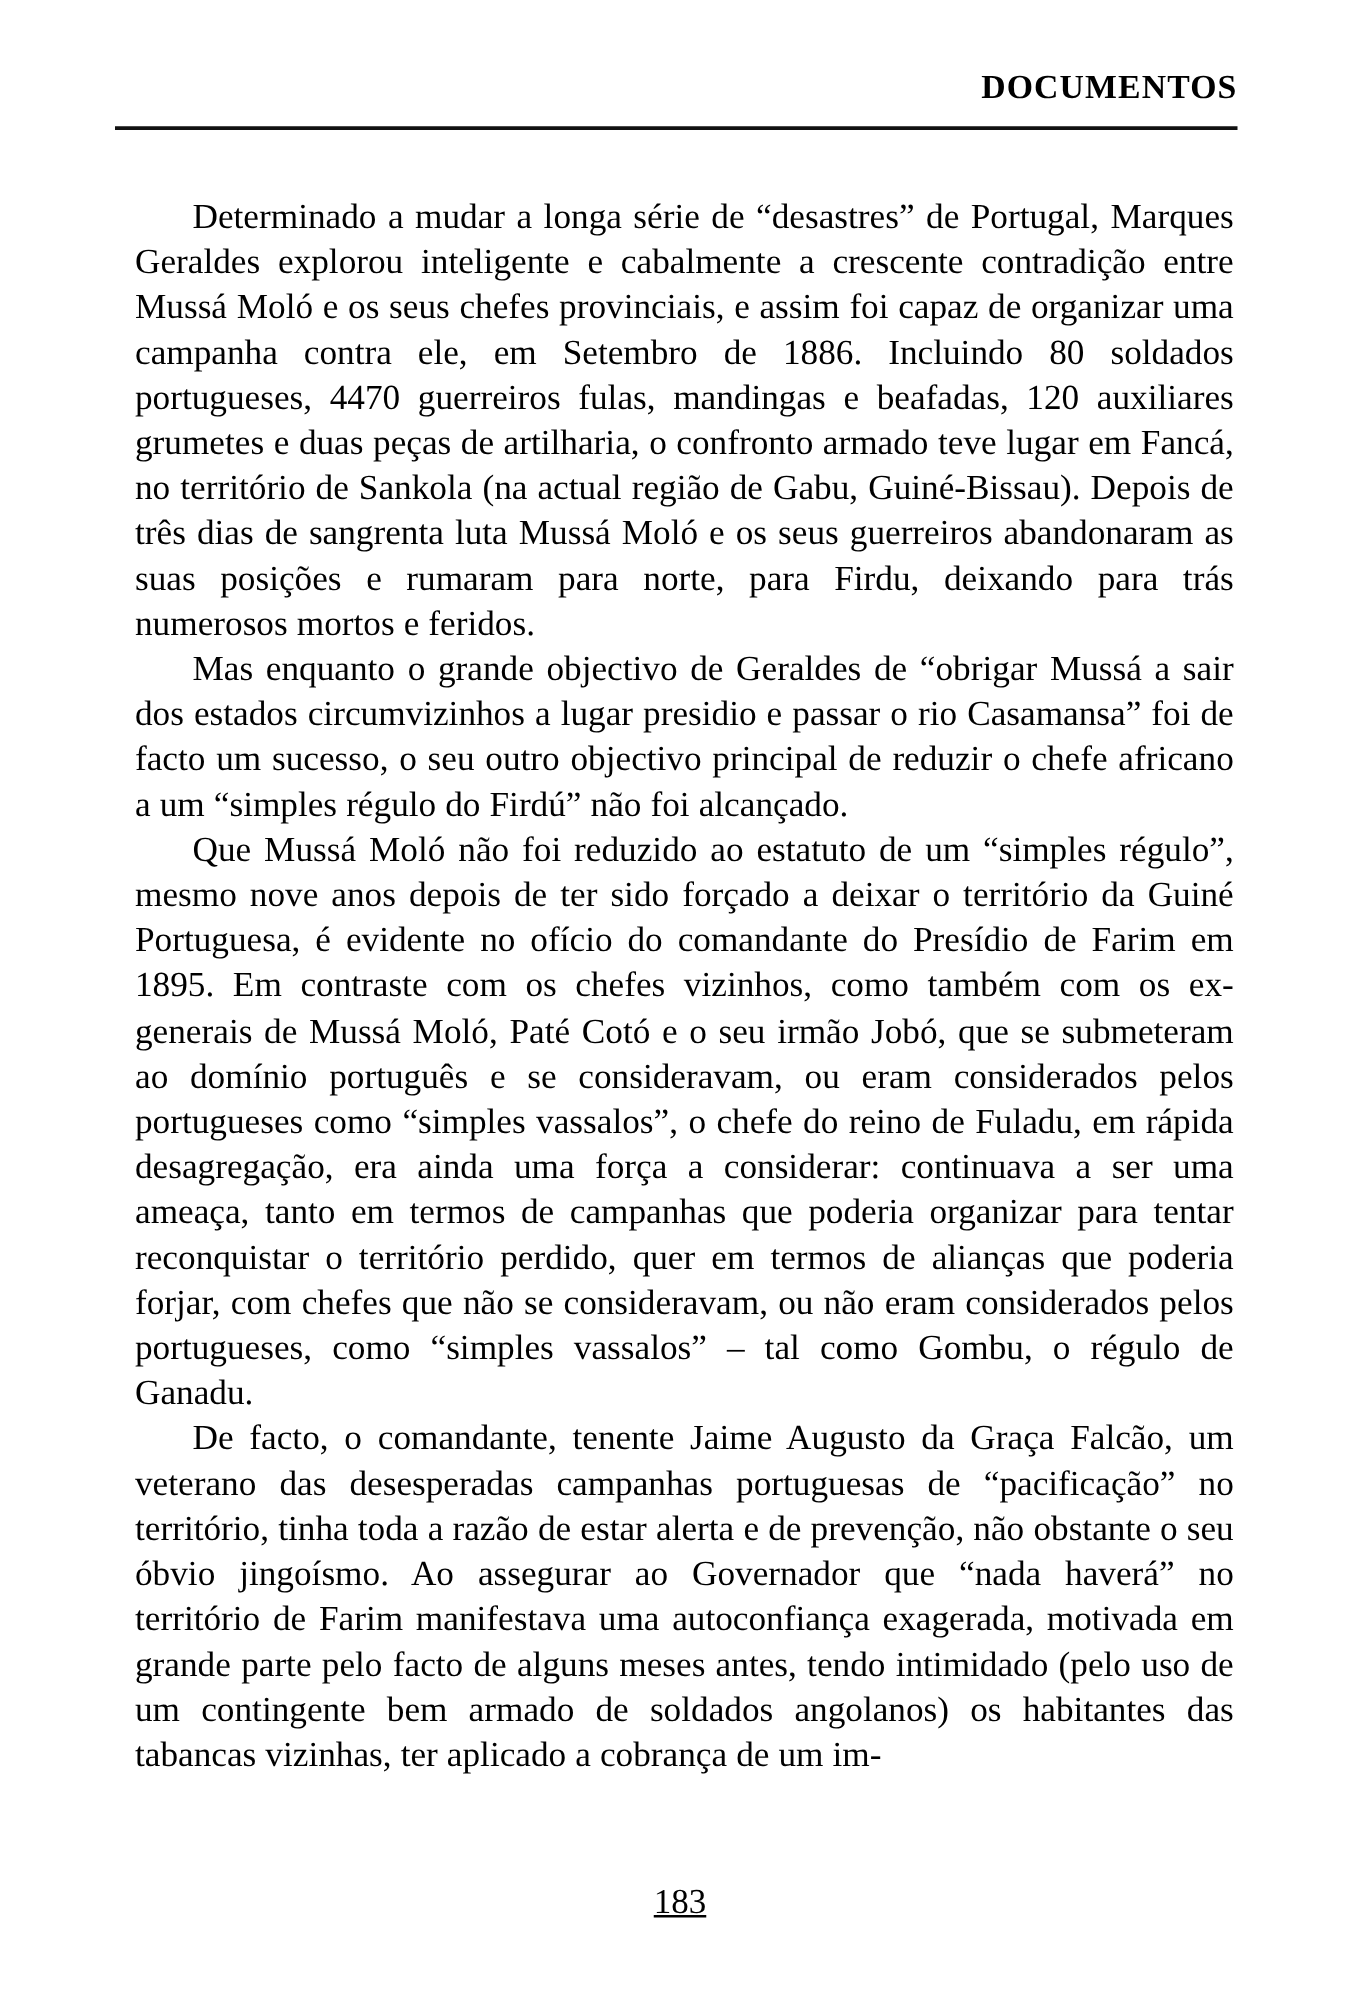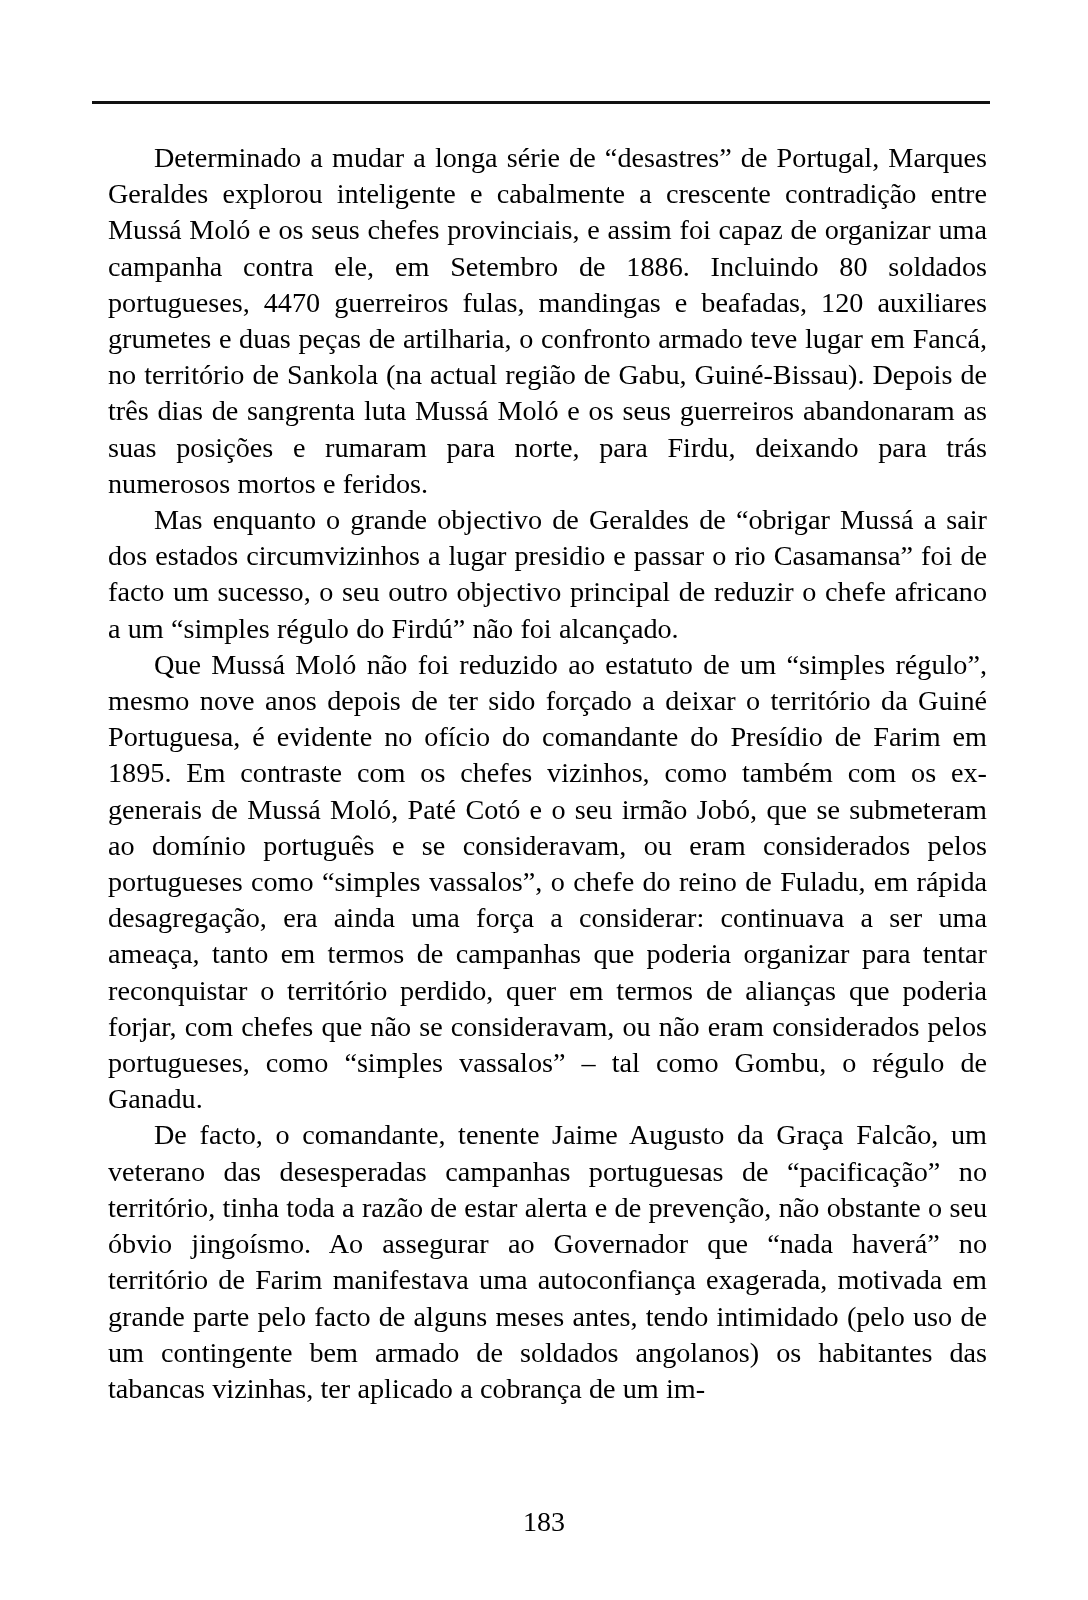--- a/index.html
+++ b/index.html
@@ -36,21 +36,21 @@
     top: 101px;
     left: 92px;
     width: 898px;
     height: 3px;
     background: #111111;
   }
 
   
   .textblock {
     position: absolute;
-    top: 140px;
+    top: 156px;
     left: 108px;
     width: 879px;
   }
 
   .para {
     margin: 0;
     font-size: 28.2px;
     line-height: 36.2px;
     text-align: justify;
     text-indent: 46px;
@@ -60,27 +60,29 @@
 
   
   .folio {
     position: absolute;
     top: 1508px;
     left: 0;
     width: 1088px;
     text-align: center;
     font-size: 28px;
     line-height: 1;
+    text-decoration: underline;
   }
 </style>
 </head>
 <body>
 
 <div class="page">
 
+  <div class="running-head">DOCUMENTOS</div>
 
   <div class="head-rule"></div>
 
   <div class="textblock">
     <p class="para">Determinado a mudar a longa série de “desastres” de Portugal, Marques Geraldes explorou inteligente e cabalmente a crescente contradição entre Mussá Moló e os seus chefes provinciais, e assim foi capaz de organizar uma campanha contra ele, em Setembro de 1886. Incluindo 80 soldados portugueses, 4470 guerreiros fulas, mandingas e beafadas, 120 auxiliares grumetes e duas peças de artilharia, o confronto armado teve lugar em Fancá, no território de Sankola (na actual região de Gabu, Guiné-Bissau). Depois de três dias de sangrenta luta Mussá Moló e os seus guerreiros abandonaram as suas posições e rumaram para norte, para Firdu, deixando para trás numerosos mortos e feridos.</p>
     <p class="para">Mas enquanto o grande objectivo de Geraldes de “obrigar Mussá a sair dos estados circumvizinhos a lugar presidio e passar o rio Casamansa” foi de facto um sucesso, o seu outro objectivo principal de reduzir o chefe africano a um “simples régulo do Firdú” não foi alcançado.</p>
     <p class="para">Que Mussá Moló não foi reduzido ao estatuto de um “simples régulo”, mesmo nove anos depois de ter sido forçado a deixar o território da Guiné Portuguesa, é evidente no ofício do comandante do Presídio de Farim em 1895. Em contraste com os chefes vizinhos, como também com os ex-generais de Mussá Moló, Paté Cotó e o seu irmão Jobó, que se submeteram ao domínio português e se consideravam, ou eram considerados pelos portugueses como “simples vassalos”, o chefe do reino de Fuladu, em rápida desagregação, era ainda uma força a considerar: continuava a ser uma ameaça, tanto em termos de campanhas que poderia organizar para tentar reconquistar o território perdido, quer em termos de alianças que poderia forjar, com chefes que não se consideravam, ou não eram considerados pelos portugueses, como “simples vassalos” – tal como Gombu, o régulo de Ganadu.</p>
     <p class="para">De facto, o comandante, tenente Jaime Augusto da Graça Falcão, um veterano das desesperadas campanhas portuguesas de “pacificação” no território, tinha toda a razão de estar alerta e de prevenção, não obstante o seu óbvio jingoísmo. Ao assegurar ao Governador que “nada haverá” no território de Farim manifestava uma autoconfiança exagerada, motivada em grande parte pelo facto de alguns meses antes, tendo intimidado (pelo uso de um contingente bem armado de soldados angolanos) os habitantes das tabancas vizinhas, ter aplicado a cobrança de um im-</p>
   </div>
 

